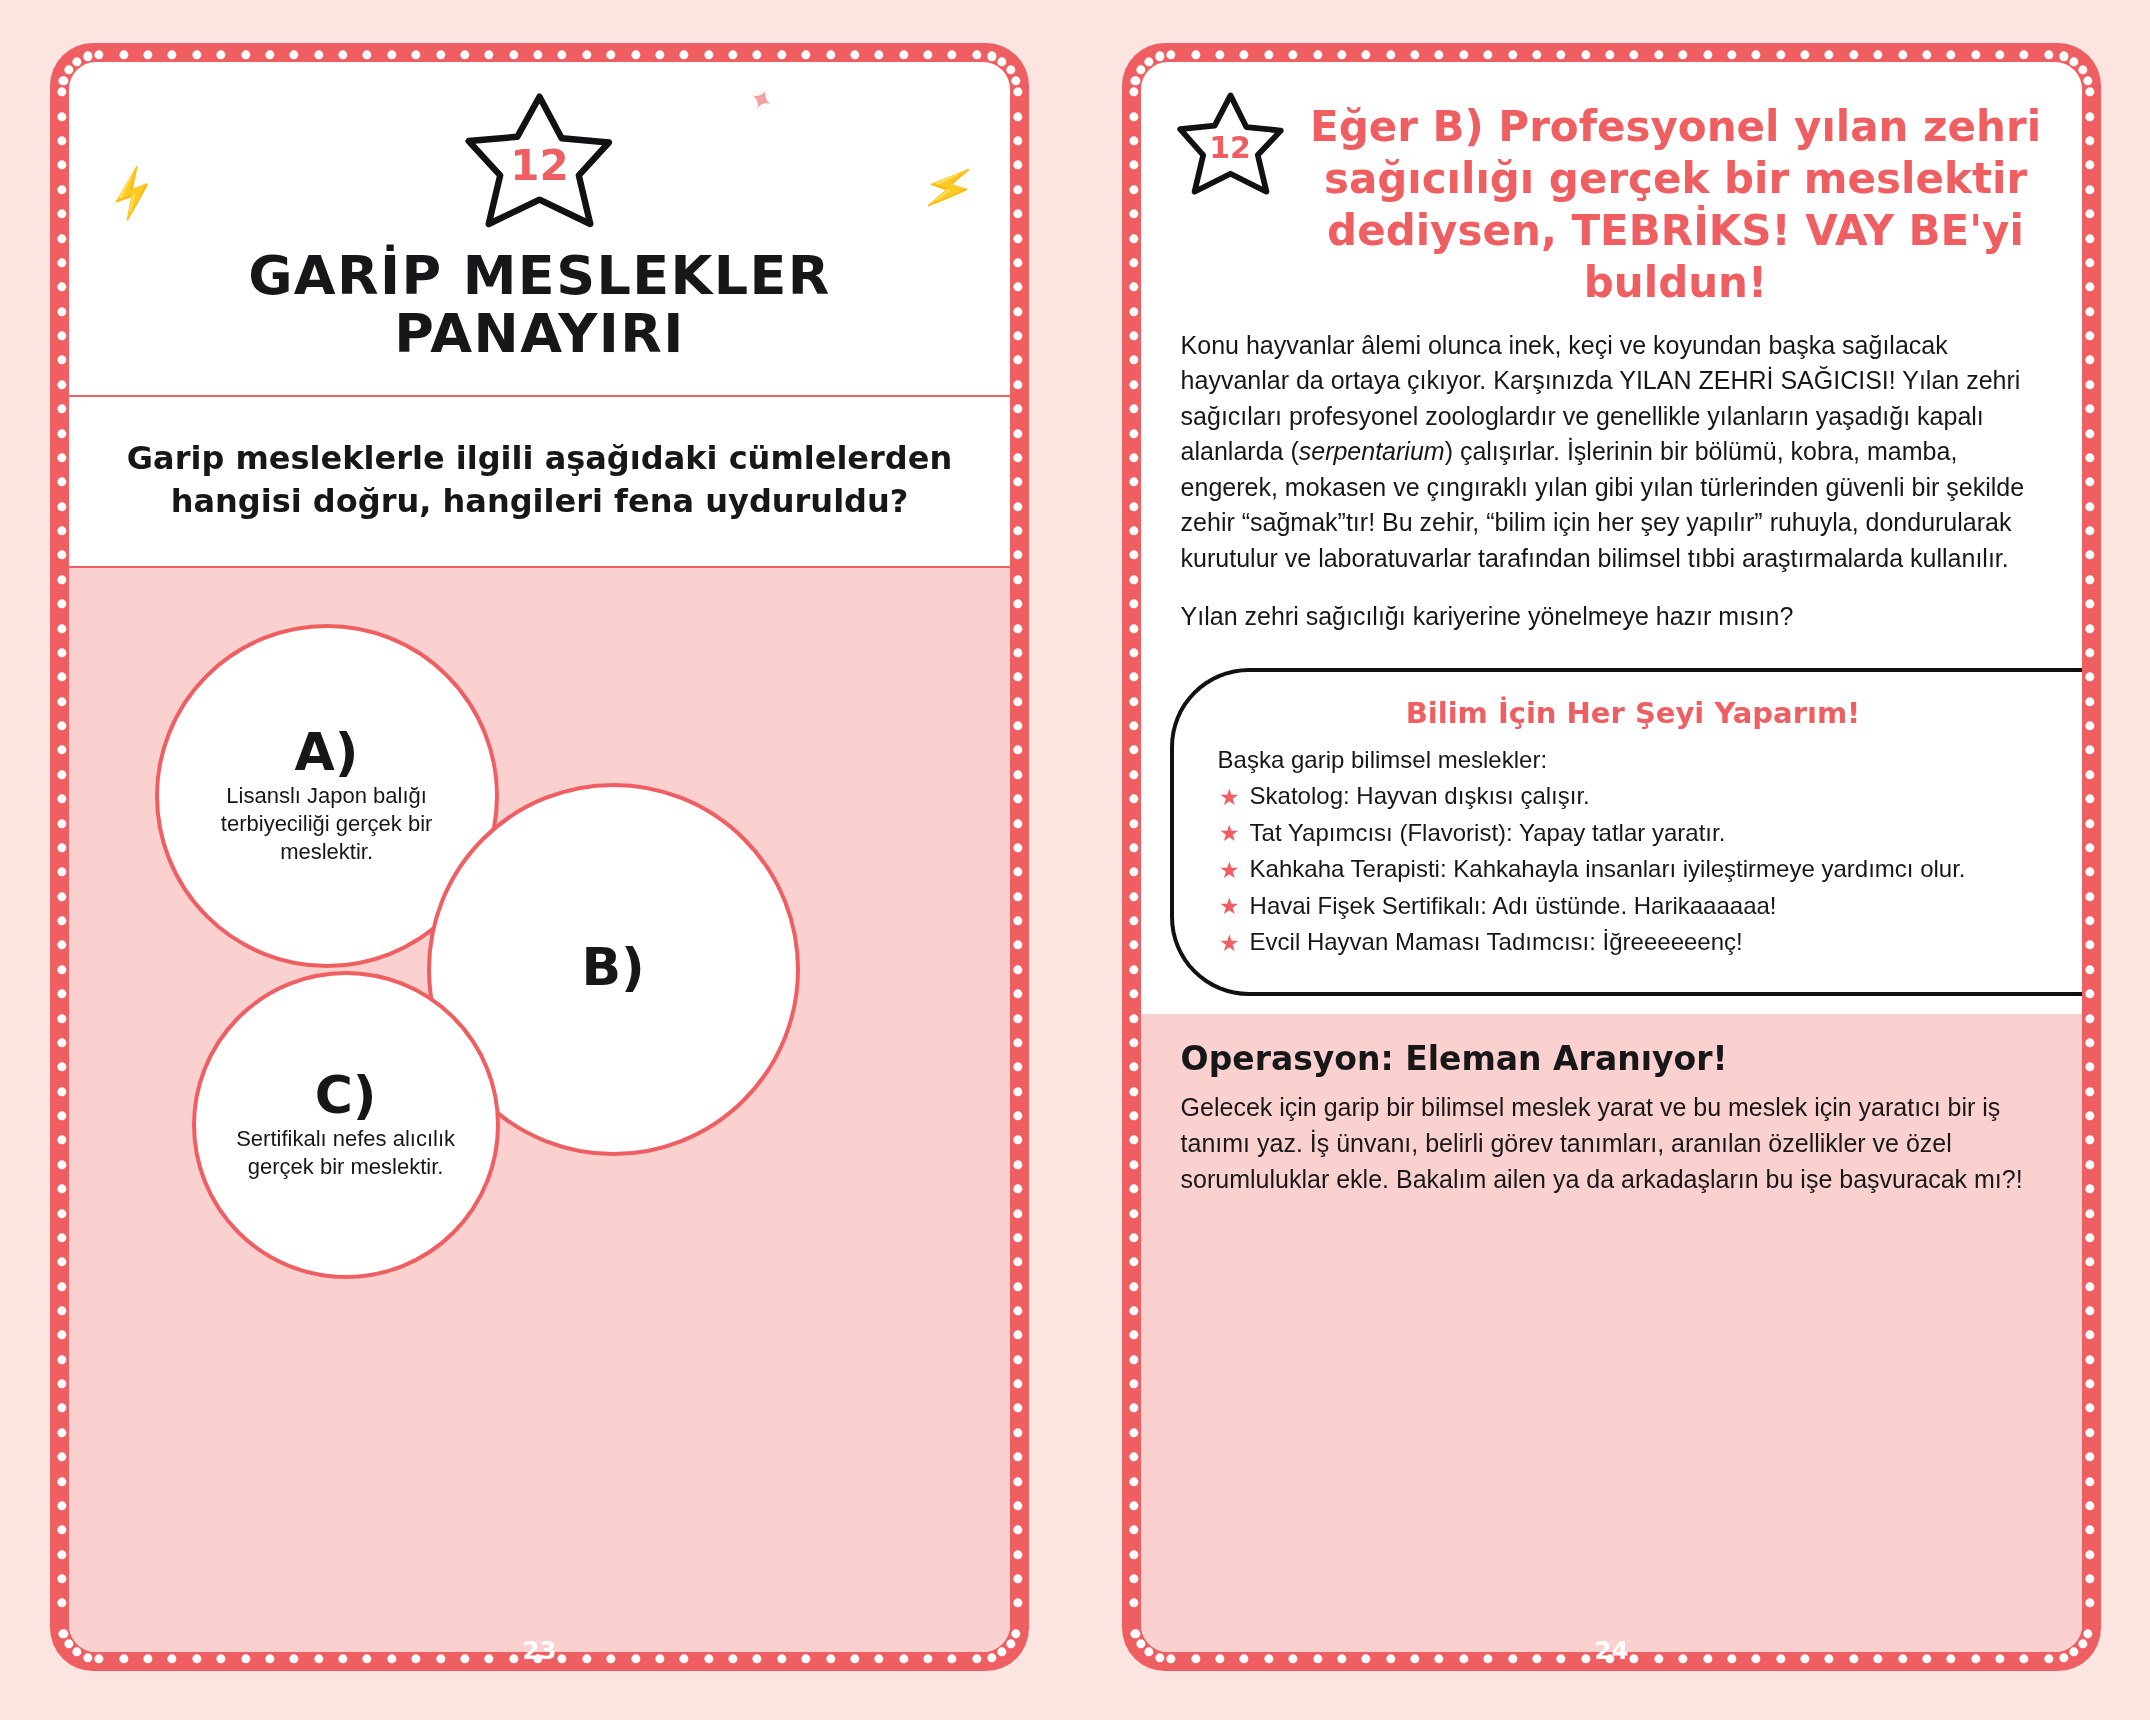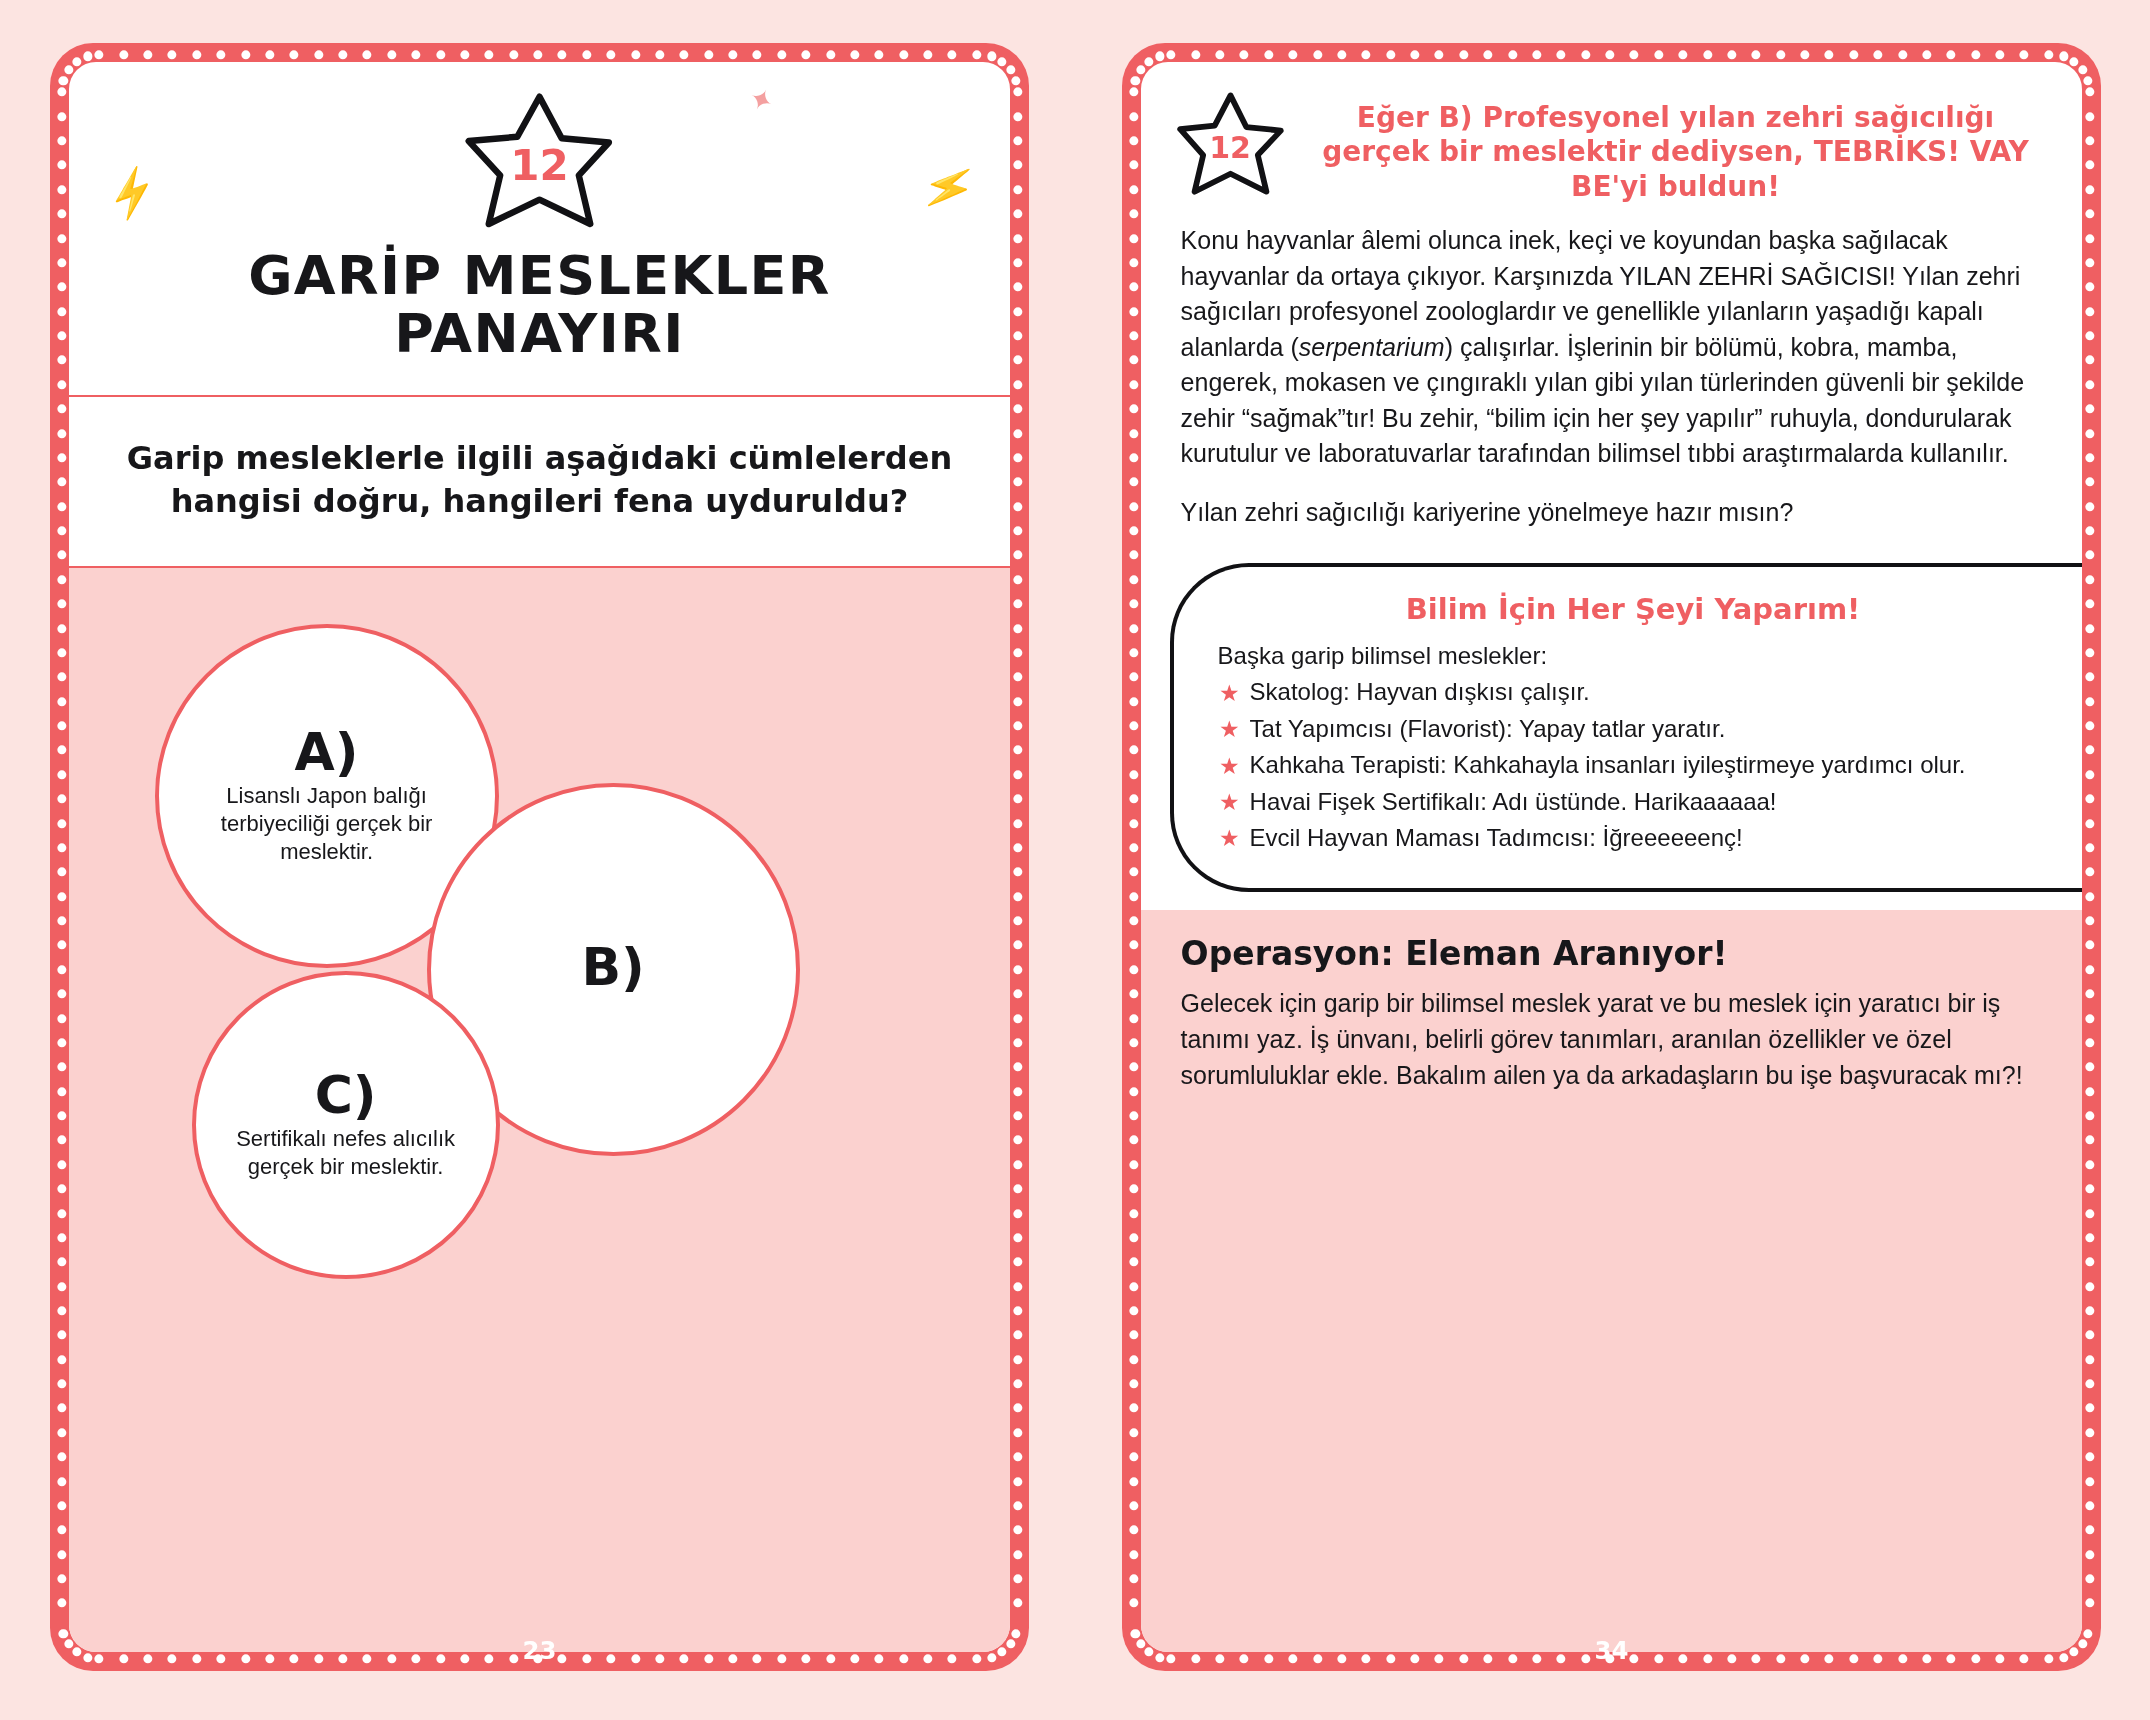--- a/index.html
+++ b/index.html
@@ -175,21 +175,21 @@
     top: 50%;
     left: 50%;
     transform: translate(-50%, -44%);
     color: #ef5f62;
     font-size: 30px;
     font-weight: bold;
     font-family: "DejaVu Sans", sans-serif;
   }
   .r-head-text {
     color: #ef5f62;
-    font-size: 28px;
+    font-size: 42px;
     line-height: 1.24;
     font-weight: bold;
     font-family: "DejaVu Sans", sans-serif;
     text-align: center;
     padding-top: 10px;
   }
   .r-body {
     padding: 11.5px 40px 0 40px;
   }
   .r-body p {
@@ -781,17 +781,17 @@
           </ul>
         </div>
       </div>
 
       <div class="r-footer">
         <h3>Operasyon: Eleman Aranıyor!</h3>
         <p>Gelecek için garip bir bilimsel meslek yarat ve bu meslek için yaratıcı bir iş tanımı yaz. İş ünvanı, belirli görev tanımları, aranılan özellikler ve özel sorumluluklar ekle. Bakalım ailen ya da arkadaşların bu işe başvuracak mı?!</p>
       </div>
 
     </div>
-    <div class="page-num">34</div>
+    <div class="page-num">24</div>
   </div>
 
 </div>
 
 
 </body></html>

